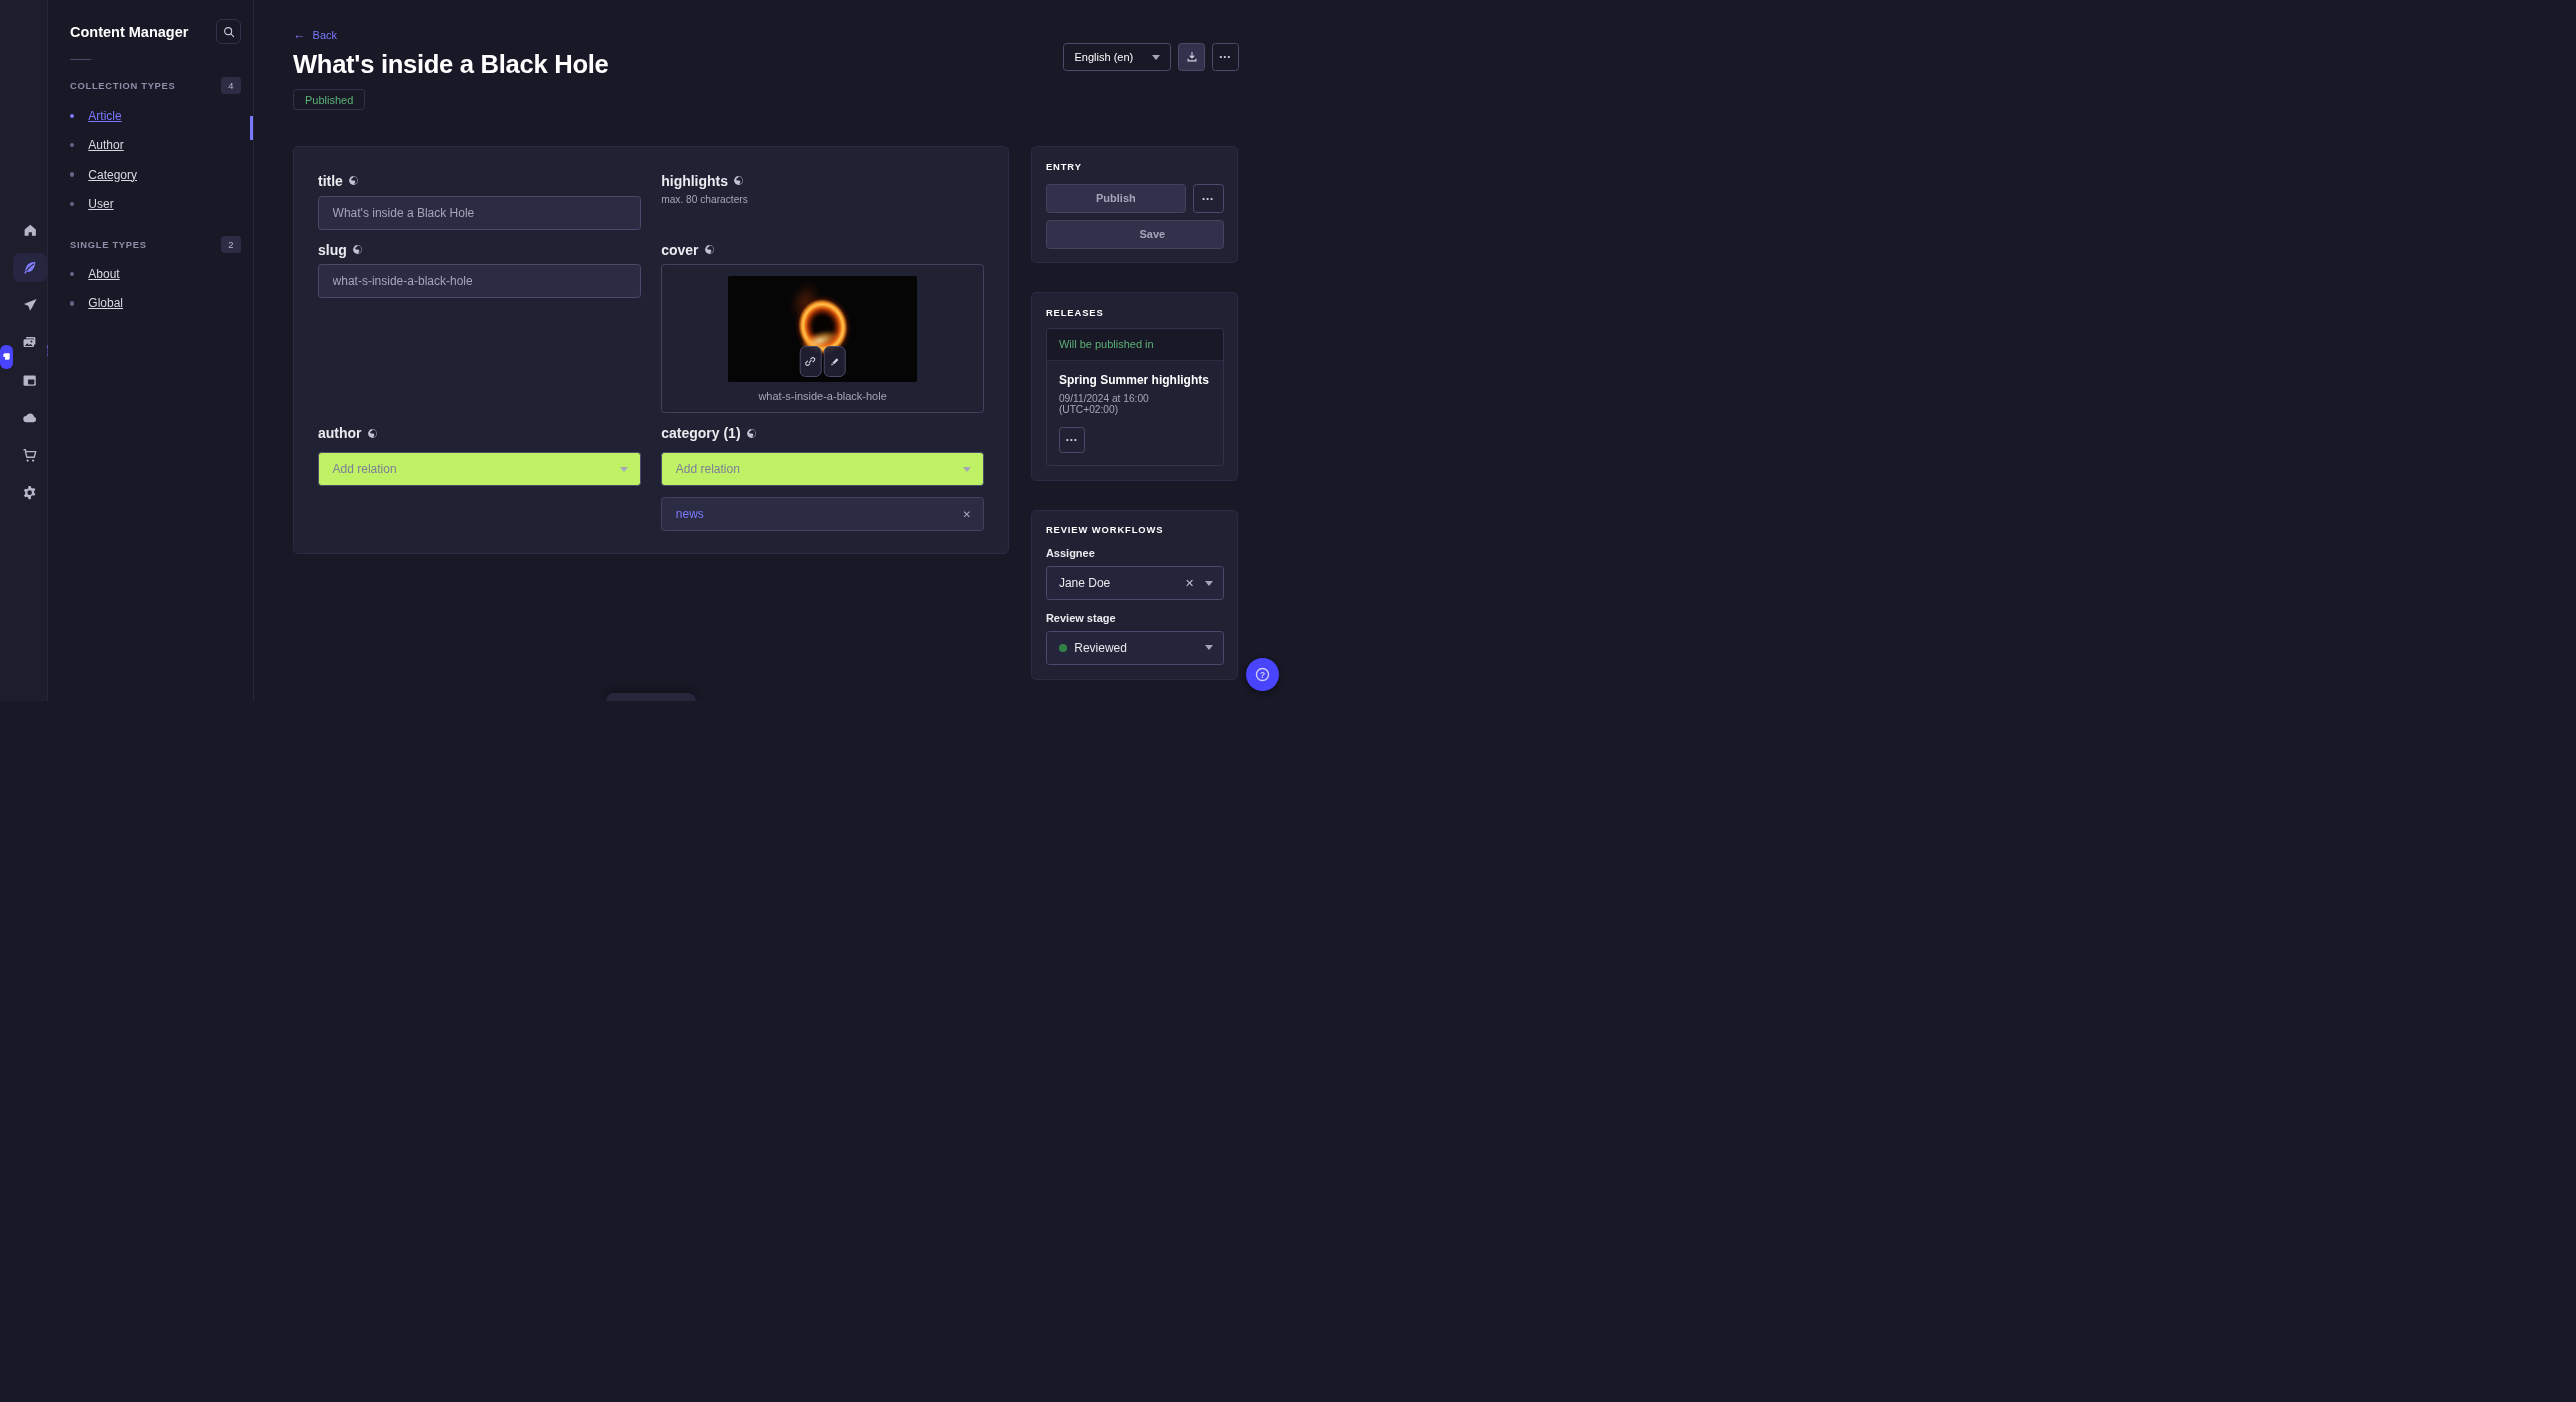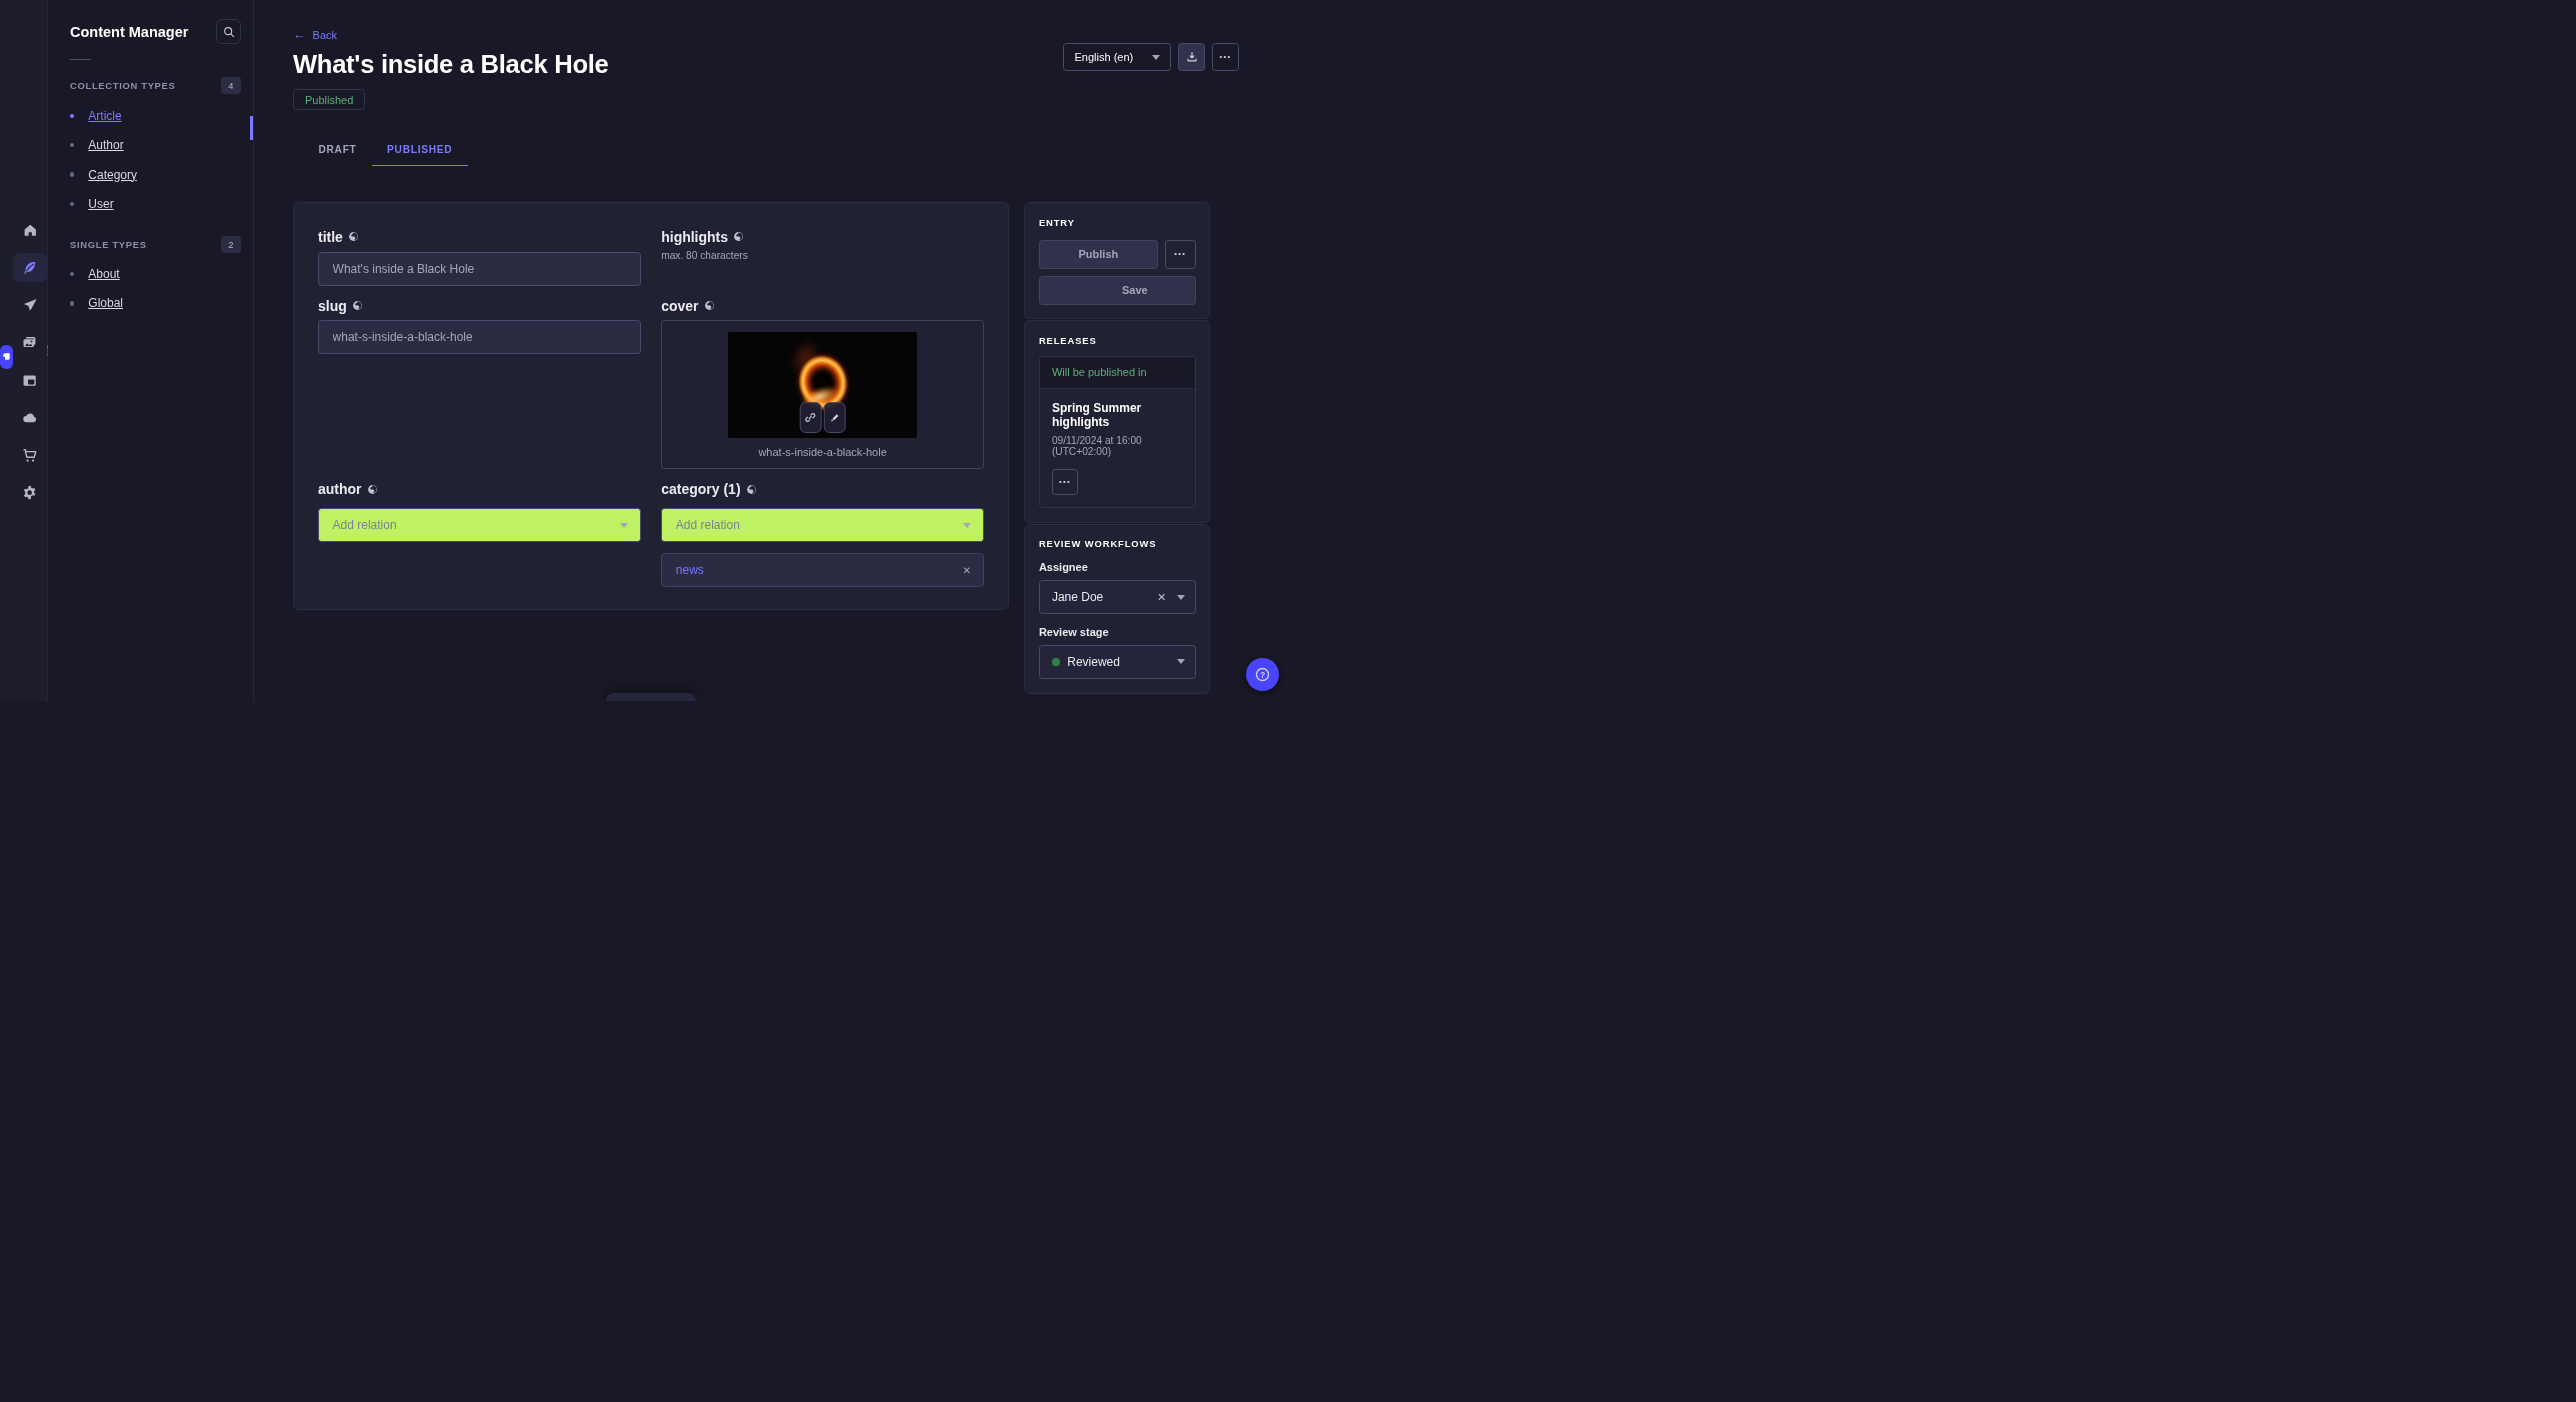--- a/index.html
+++ b/index.html
@@ -69,21 +69,21 @@
   .img-actions { position:absolute; left:50%; transform:translateX(-50%); bottom:4.3px; display:flex; gap:2.6px; }
   .img-btn { width:22px; height:31.5px; border-radius:6px; background:rgba(33,33,52,.92); border:0.9px solid #4a4a6a; display:flex; align-items:center; justify-content:center; cursor:pointer; }
   .cover-caption { text-align:center; margin-top:8.5px; font-size:11px; color:#a5a5ba; }
   .select-box { margin-top:11px; height:34px; background:#bef264; border:0.9px solid #4a4a6a; border-radius:3.4px; display:flex; align-items:center; justify-content:space-between; padding:0 12px 0 13.6px; cursor:pointer; }
   .select-placeholder { font-size:12px; color:#7e7e99; }
   .relation-item { margin-top:11px; height:34px; background:#2b2b43; border:0.9px solid #42425f; border-radius:3.4px; display:flex; align-items:center; justify-content:space-between; padding:0 12px 0 13.6px; }
   .relation-link { font-size:12px; color:#7b79ff; cursor:pointer; }
   .x-btn { color:#a5a5ba; font-size:10.2px; cursor:pointer; background:none; border:none; }
 
   
-  .side-col { width:186px; display:flex; flex-direction:column; gap:1px; }
+  .side-col { width:207px; display:flex; flex-direction:column; gap:29px;margin-left:7px; }
   .panel { background:#212134; border:0.9px solid #2b2b44; border-radius:5.1px; padding:13.6px; }
   .panel-heading { font-size:9.4px; font-weight:700; letter-spacing:0.9px; color:#ffffff; }
   .entry-btn-row { margin-top:12px; display:flex; gap:6.8px; }
   .btn { height:29px; background:#31314b; border:0.9px solid #44445f; border-radius:3.4px; color:#a5a5ba; font-size:11px; font-weight:700; display:flex; align-items:center; justify-content:center; cursor:pointer; font-family:"Liberation Sans",sans-serif; }
   .btn-publish { flex:1; }
   .btn-more { width:31px; height:29px; background:transparent; border:0.9px solid #4a4a6a; border-radius:3.4px; display:flex; align-items:center; justify-content:center; cursor:pointer; }
   .btn-save { margin-top:6.8px; width:100%;padding-left:35px; }
   .release-card { margin-top:10.2px; border:0.9px solid #32324d; border-radius:3.4px; overflow:hidden; }
   .release-head { background:#181826; border-bottom:0.9px solid #2b2b44; padding:9.4px 12px; font-size:11px; color:#5cb176; }
   .release-body { padding:12px; }
@@ -240,24 +240,20 @@
           </svg>
       </button>
       <button class="icon-btn">
           <span class="dots">•••</span>
         </button>
     </div>
 
     <h1>What's inside a Black Hole</h1>
     <span class="status-badge">Published</span>
 
-    <div class="tabs">
-      <div class="tab">DRAFT</div>
-      <div class="tab active">PUBLISHED</div>
-    </div>
 
     <div class="content-row">
 
       <section class="form-panel">
 
         <div>
           <div class="field-label">
             <span>title</span>
             <svg width="11" height="11" viewBox="0 0 14 14">
                 <circle cx="7" cy="7" r="5.6" fill="#c2c2d4"></circle>

